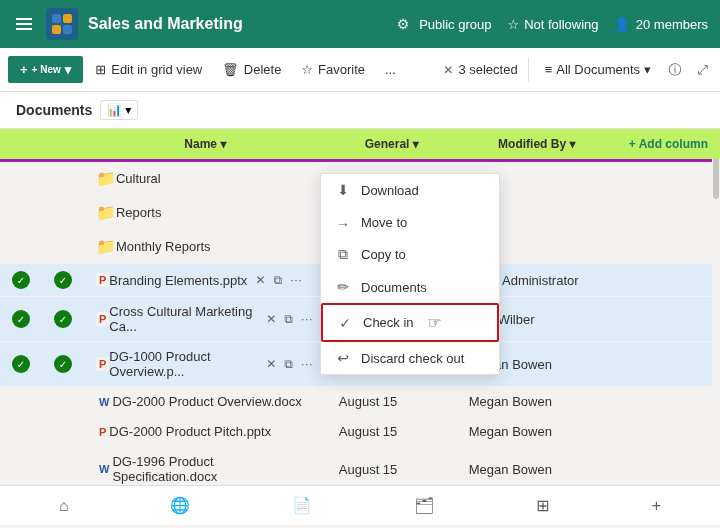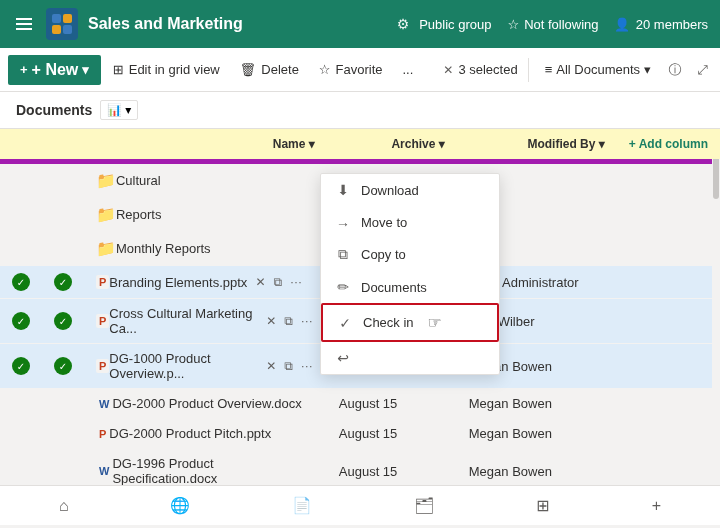--- a/index.html
+++ b/index.html
@@ -91,26 +91,26 @@
       display: flex; align-items: center; gap: 3px;
       border: 1px solid #e1dfdd; border-radius: 2px;
       padding: 2px 6px; cursor: pointer; font-size: 12px;
     }
 
     
     .table-wrap { overflow-y: auto; height: calc(528px - 48px - 44px - 40px - 40px); position: relative; }
     table { width: 100%; border-collapse: collapse; }
     thead th {
       padding: 8px 12px;
-      text-align: right;
+      text-align: center;
       font-weight: 600;
       font-size: 12px;
       color: #323130;
-      border-bottom: 5px solid #a21caf;
-      background: #fef9c3;
+      border-bottom: 3px solid #a21caf;
+      background: #bef264;
       position: sticky; top: 0; z-index: 1;
     }
     tbody tr { border-bottom: 1px solid #f3f2f1; }
     tbody tr.selected-row { background: #deecf9; }
     tbody td { padding: 7px 12px; font-size: 13px; color: #323130; }
     .folder-icon { color: #f4c842; font-size: 16px; }
     .name-cell { display: flex; align-items: center; }
     .check-col { width: 32px; }
     .check-circle { width: 18px; height: 18px; border-radius: 50%; background: #107c10; display: inline-flex; align-items: center; justify-content: center; color: white; font-size: 10px; }
     .row-actions { display: flex; align-items: center; gap: 4px; margin-left: 6px; }
@@ -205,21 +205,21 @@
     <div class="header-right-item">
       <span>👤</span>
       <span>20 members</span>
     </div>
   </div>
 </div>
 
 <div class="toolbar">
   <button class="btn-new">
     <span>+</span>
-    <span style="font-size:16px;">+ New</span>
+    <span style="font-size:10px;">+ New</span>
     <span>▾</span>
   </button>
   <button class="toolbar-btn">
     <span>⊞</span>
     <span>Edit in grid view</span>
   </button>
   <button class="toolbar-btn">
     <span>🗑</span>
     <span>Delete</span>
   </button>
@@ -255,21 +255,21 @@
   </div>
 </div>
 
 <div class="table-wrap">
   <table>
     <thead>
       <tr>
         <th class="check-col"></th>
         <th></th>
         <th>Name ▾</th>
-        <th class="col-modified">Archive ▾</th>
+        <th class="col-modified">General ▾</th>
         <th class="col-modifiedby">Modified By ▾</th>
         <th><span class="add-col">+ Add column</span></th>
       </tr>
     </thead>
     <tbody id="table-body">
     <tr>
     <td></td>
     <td></td>
     <td>
       <div class="name-cell">
@@ -429,20 +429,21 @@
         <span class="dropdown-icon">✏</span>
         <span>Documents</span>
       </div>
       <div class="dropdown-item check-in-item">
         <span class="dropdown-icon">✓</span>
         <span>Check in</span>
         <span class="cursor-hand">☞</span>
       </div>
       <div class="dropdown-item">
         <span class="dropdown-icon">↩</span>
+        <span>Discard check out</span>
       </div>
     </div>
 
   <div class="scrollbar-v">
     <div class="scrollbar-thumb"></div>
   </div>
 </div>
 
 <div class="bottom-nav">
   <button class="bottom-nav-btn">

